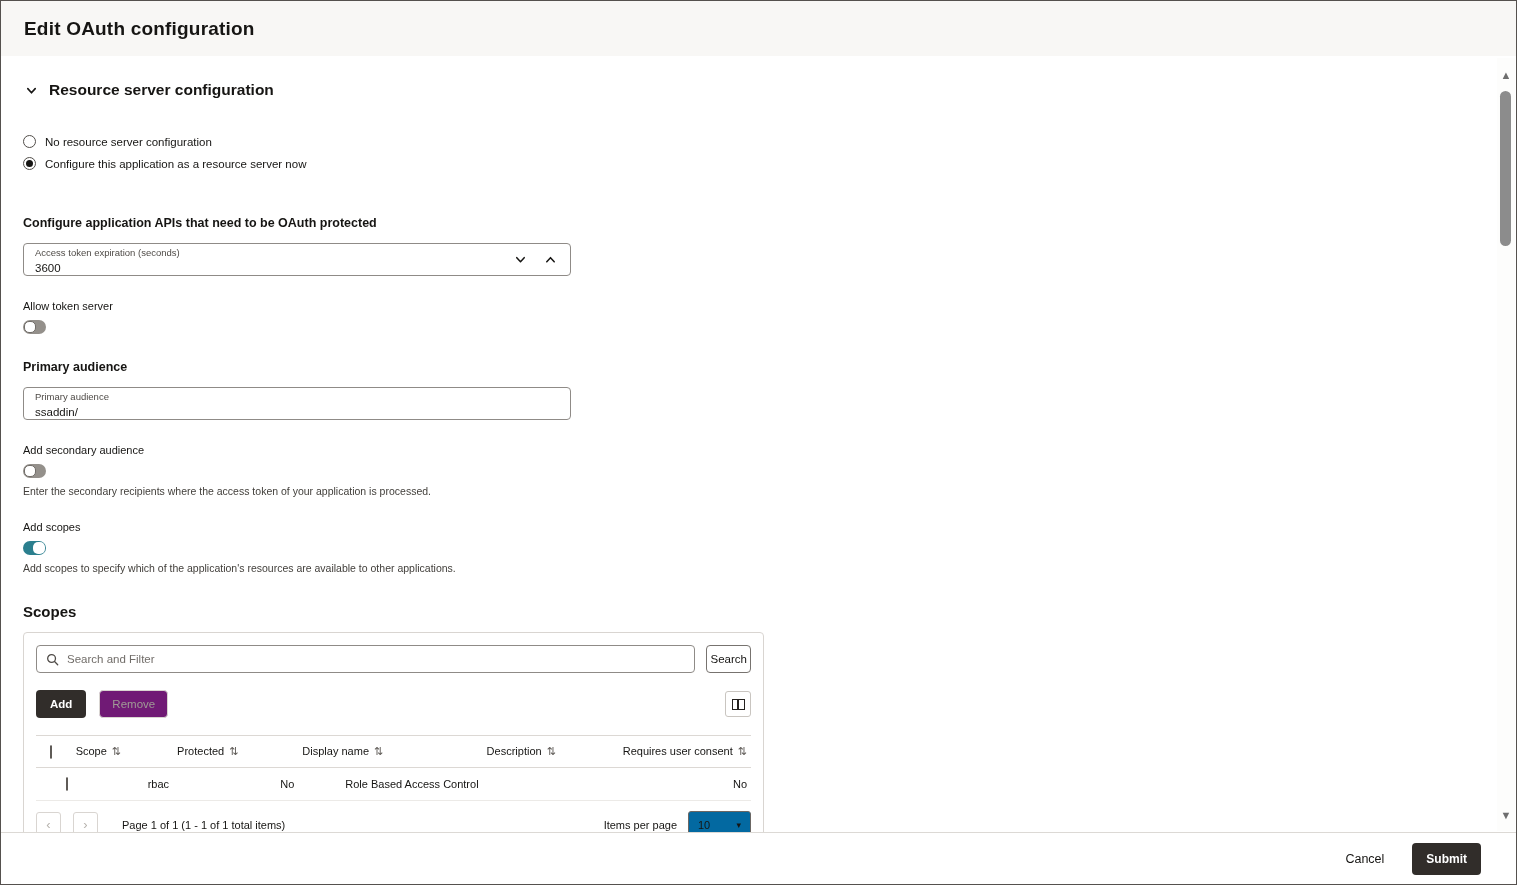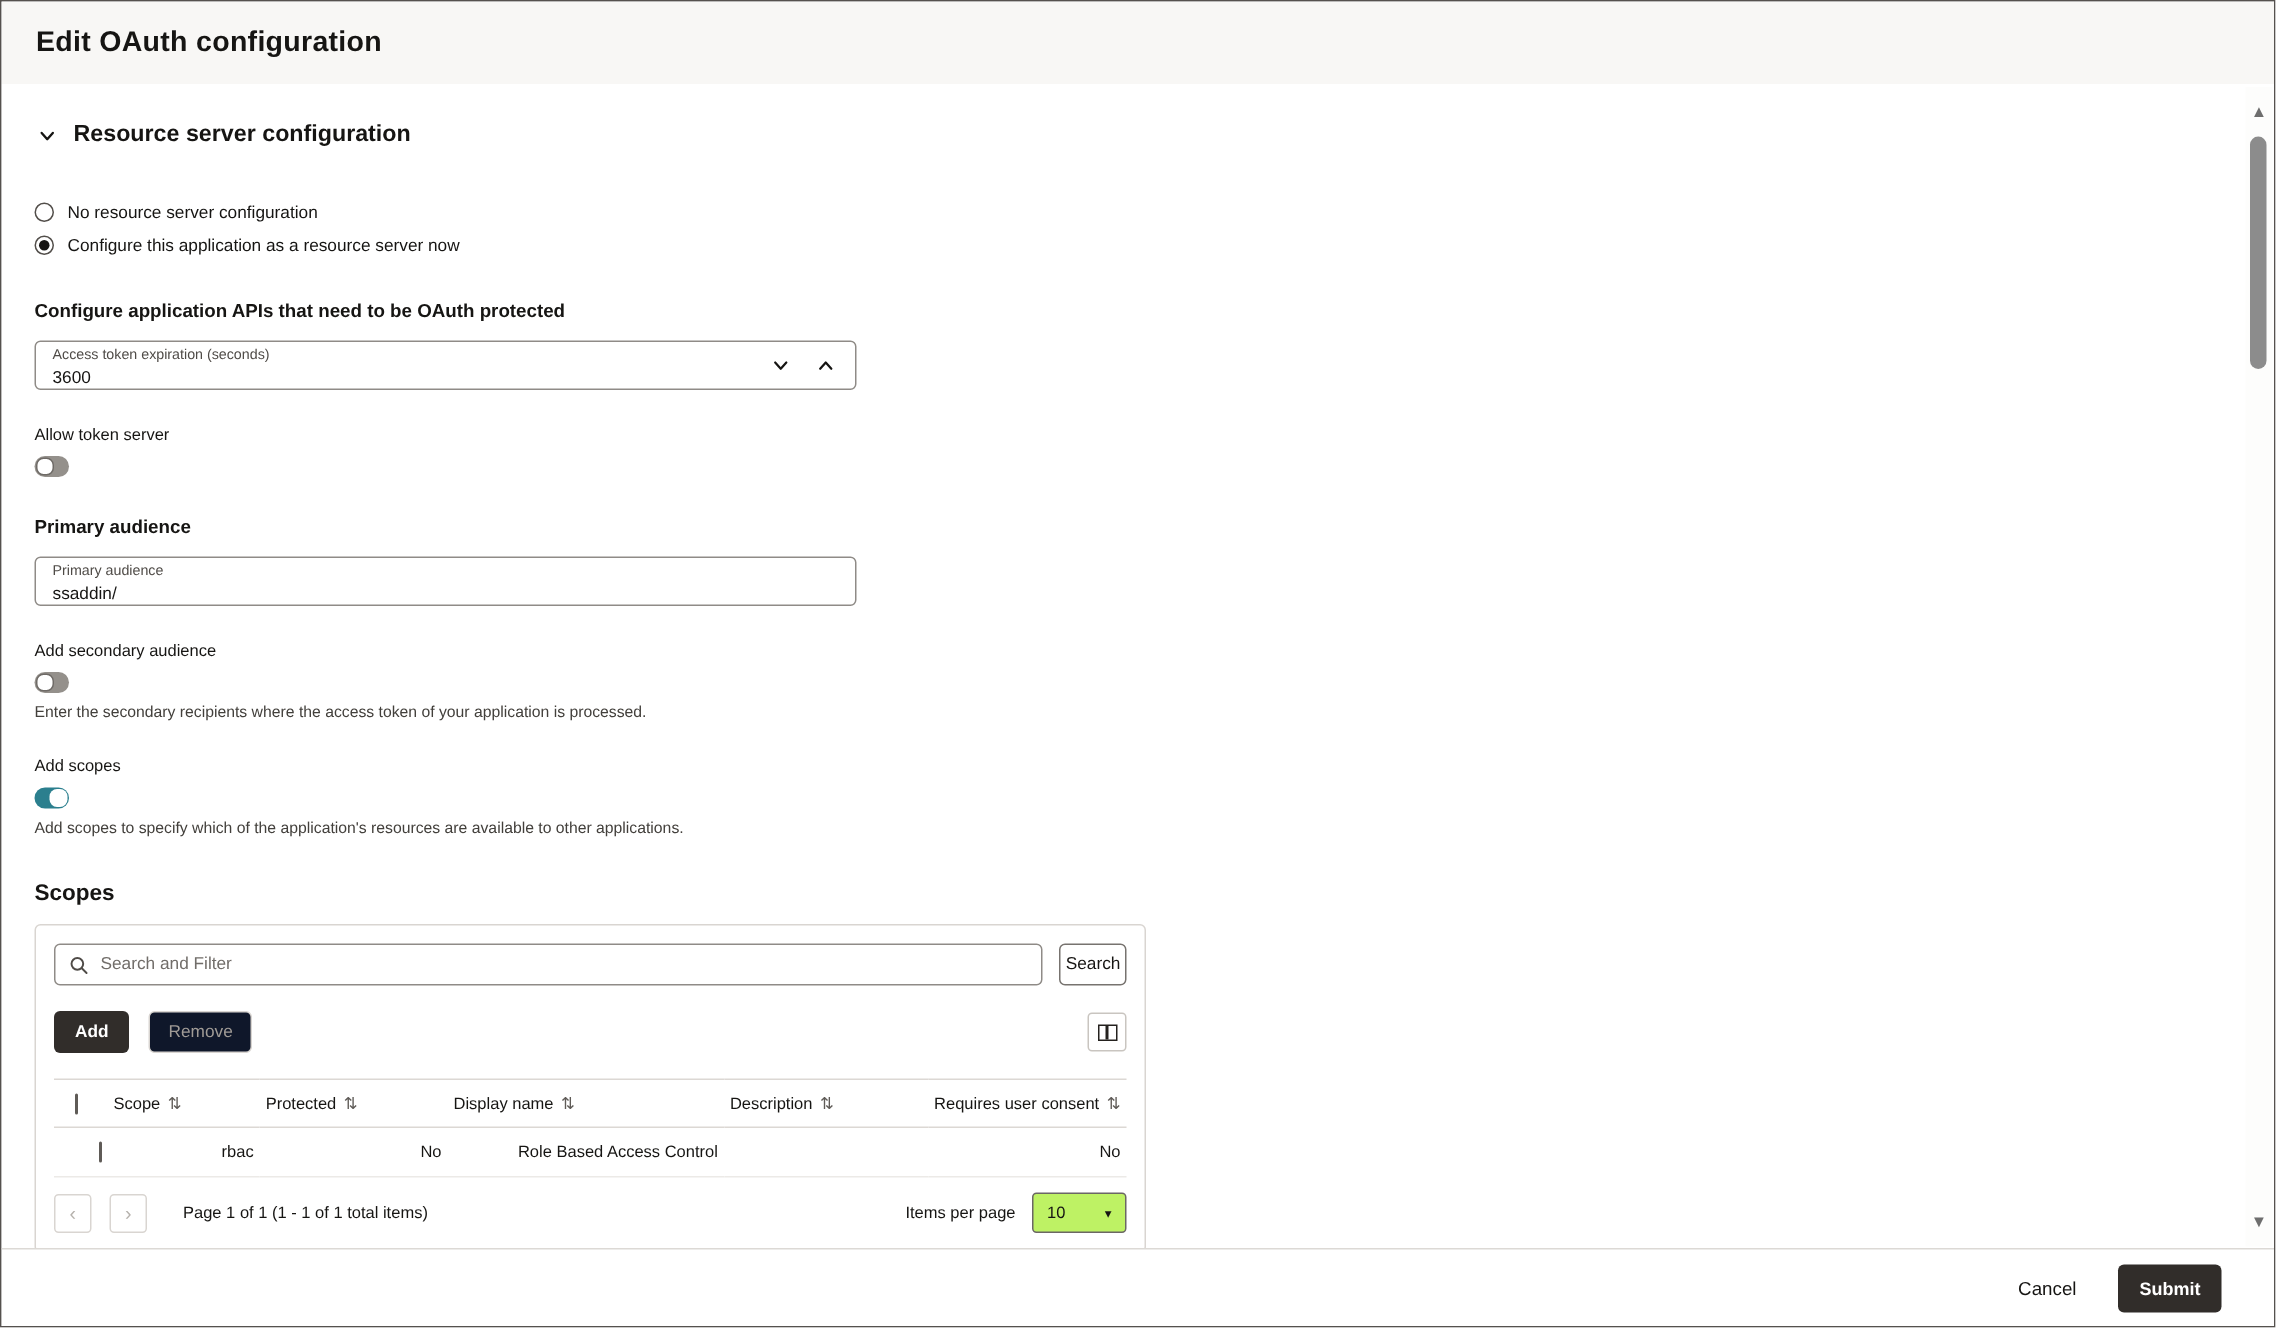--- a/index.html
+++ b/index.html
@@ -18,21 +18,21 @@
 
   .section-head { margin: 25px 0 0 2px; display: flex; align-items: center; gap: 11px; cursor: pointer; }
   .section-head .chev { width: 13px; height: 13px; display: inline-flex; }
   .section-head h2 { font-size: 15.5px; font-weight: 700; }
 
   .radio-group { margin-top: 36px; display: flex; flex-direction: column; gap: 9px; }
   .radio-row { display: flex; align-items: center; gap: 9px; font-size: 11.5px; cursor: pointer; }
   .radio { width: 13px; height: 13px; border: 1.5px solid #524e4a; border-radius: 50%; position: relative; flex: none; }
   .radio.checked::after { content:""; position:absolute; inset:2px; border-radius:50%; background:#161513; }
 
-  .api-heading { margin-top: 30px; font-size: 12.5px; font-weight: 700; }
+  .api-heading { margin-top: 46px; font-size: 12.5px; font-weight: 700; }
 
   .field { margin-top: 13px; width: 548px; height: 33px; border: 1px solid #8f8b87; border-radius: 4px; padding: 3px 10px 0 11px; position: relative; background:#fff; }
   .field .flabel { font-size: 9.5px; color: #4f4b47; display:block; line-height: 11px; }
   .field input { border: none; outline: none; font-size: 11.5px; font-family: inherit; color:#161513; width: 420px; background: transparent; padding:0; line-height: 14px; }
   .stepper-chevs { position:absolute; right: 13px; top: 0; height: 100%; display:flex; align-items:center; gap: 17px; }
   .stepper-chevs svg { cursor: pointer; }
 
   .toggle-label { margin-top: 24px; font-size: 11px; color:#161513; }
   .switch { margin-top: 8px; width: 23px; height: 14px; border-radius: 8px; position: relative; cursor: pointer; }
   .switch.off { background: #94908b; }
@@ -49,40 +49,40 @@
   
   .panel { margin-top: 12px; width: 741px; border: 1px solid #d9d5d1; border-radius: 4px; padding: 12px; background:#fff; }
   .search-row { display: flex; gap: 11px; }
   .search-box { width: 845px; height: 28px; border: 1px solid #8f8b87; border-radius: 4px; display: flex; align-items: center; padding: 0 9px; gap: 8px; background:#fff; }
   .search-box input { border:none; outline:none; flex:1; font-size: 11.5px; font-family: inherit; color:#161513; background:transparent; }
   .search-box input::placeholder { color: #716d69; }
   .btn-search { width: 57px; height: 28px; background: #fff; border: 1px solid #77736f; border-radius: 4px; font-size: 11.5px; color:#161513; font-family: inherit; cursor: pointer; }
 
   .actions-row { margin-top: 17px; display: flex; align-items: center; gap: 13px; }
   .btn-add { background: #312d2a; color: #fff; border: none; border-radius: 4px; font-weight: 700; font-size: 11.5px; padding: 8px 14px; font-family: inherit; cursor: pointer; }
-  .btn-remove { background: #0f172a; color: #a09b96; border: 1px solid #d9d5d1; border-radius: 4px; font-size: 11.5px; padding: 7px 12px; font-family: inherit; cursor: default; }
+  .btn-remove { background: #701a75; color: #a09b96; border: 1px solid #d9d5d1; border-radius: 4px; font-size: 11.5px; padding: 7px 12px; font-family: inherit; cursor: default; }
   .btn-columns { margin-left: auto; width: 26px; height: 26px; background:#fff; border: 1px solid #c9c5c0; border-radius: 3px; display:flex; align-items:center; justify-content:center; cursor:pointer; }
   .col-glyph { width: 13px; height: 11px; border: 1.5px solid #24211e; position: relative; }
   .col-glyph::after { content:""; position:absolute; left: 4.5px; top:0; bottom:0; width:1.5px; background:#24211e; }
 
   table.scopes { margin-top: 17px; width: 100%; border-collapse: collapse; font-size: 11px; }
   table.scopes th { font-weight: 400; text-align: left; color: #161513; padding: 9px 4px; border-top: 1px solid #dcd8d4; border-bottom: 1px solid #dcd8d4; white-space: nowrap; }
   table.scopes td { padding: 10px 4px; border-bottom: 1px solid #eceae7; text-align: right; }
   .sort { color: #5f5b57; font-size: 11px; margin-left: 5px; cursor: pointer; }
   .cbx { width: 13px; height: 13px; border: 1px solid #5f5b57; border-radius: 2px; background: #fff; cursor: pointer; }
   .col-check { width: 42px; padding-left: 14px !important; }
   .col-scope { width: 121px; } .col-prot { width: 148px; } .col-disp { width: 223px; } .col-desc { width: 160px; }
 
   .pager { margin-top: 10px; display: flex; align-items: center; }
   .pg-btn { width: 25px; height: 26px; border: 1px solid #d9d5d1; border-radius: 3px; background: #fff; color: #b6b2ad; font-size: 13px; display:flex; align-items:center; justify-content:center; cursor: default; }
   .pg-btn + .pg-btn { margin-left: 12px; }
   .pg-text { margin-left: 24px; font-size: 11px; }
   .ipp { margin-left: auto; display: flex; align-items: center; gap: 11px; }
   .ipp-label { font-size: 11px; }
-  .ipp-select { width: 63px; height: 27px; border: 1px solid #6b6764; border-radius: 3px; display: flex; align-items: center; justify-content: space-between; padding: 12px 9px; font-size: 11px; cursor: pointer; background:#bef264; }
+  .ipp-select { width: 63px; height: 27px; border: 1px solid #6b6764; border-radius: 3px; display: flex; align-items: center; justify-content: space-between; padding: 12px 9px; font-size: 11px; cursor: pointer; background:#0369a1; }
   .ipp-caret { font-size: 9px; color: #161513; }
 
   
   .scrollbar { position: absolute; top: 57px; right: 1px; bottom: 53px; width: 18px; background: #fdfdfc; }
   .sb-arrow { position: absolute; left: 0; right: 0; text-align: center; color: #6e6e6e; font-size: 11px; line-height: 11px; cursor: pointer; }
   .sb-up { top: 12px; } .sb-down { bottom: 10px; }
   .sb-thumb { position: absolute; top: 33px; left: 3px; width: 11px; height: 155px; background: #8c8c8c; border-radius: 6px; cursor: grab; }
 
   
   .footer { position: absolute; left: 0; right: 0; bottom: 0; height: 52px; background: #fff; border-top: 1px solid #dcd9d5; display: flex; align-items: center; justify-content: flex-end; gap: 28px; padding-right: 35px; }

